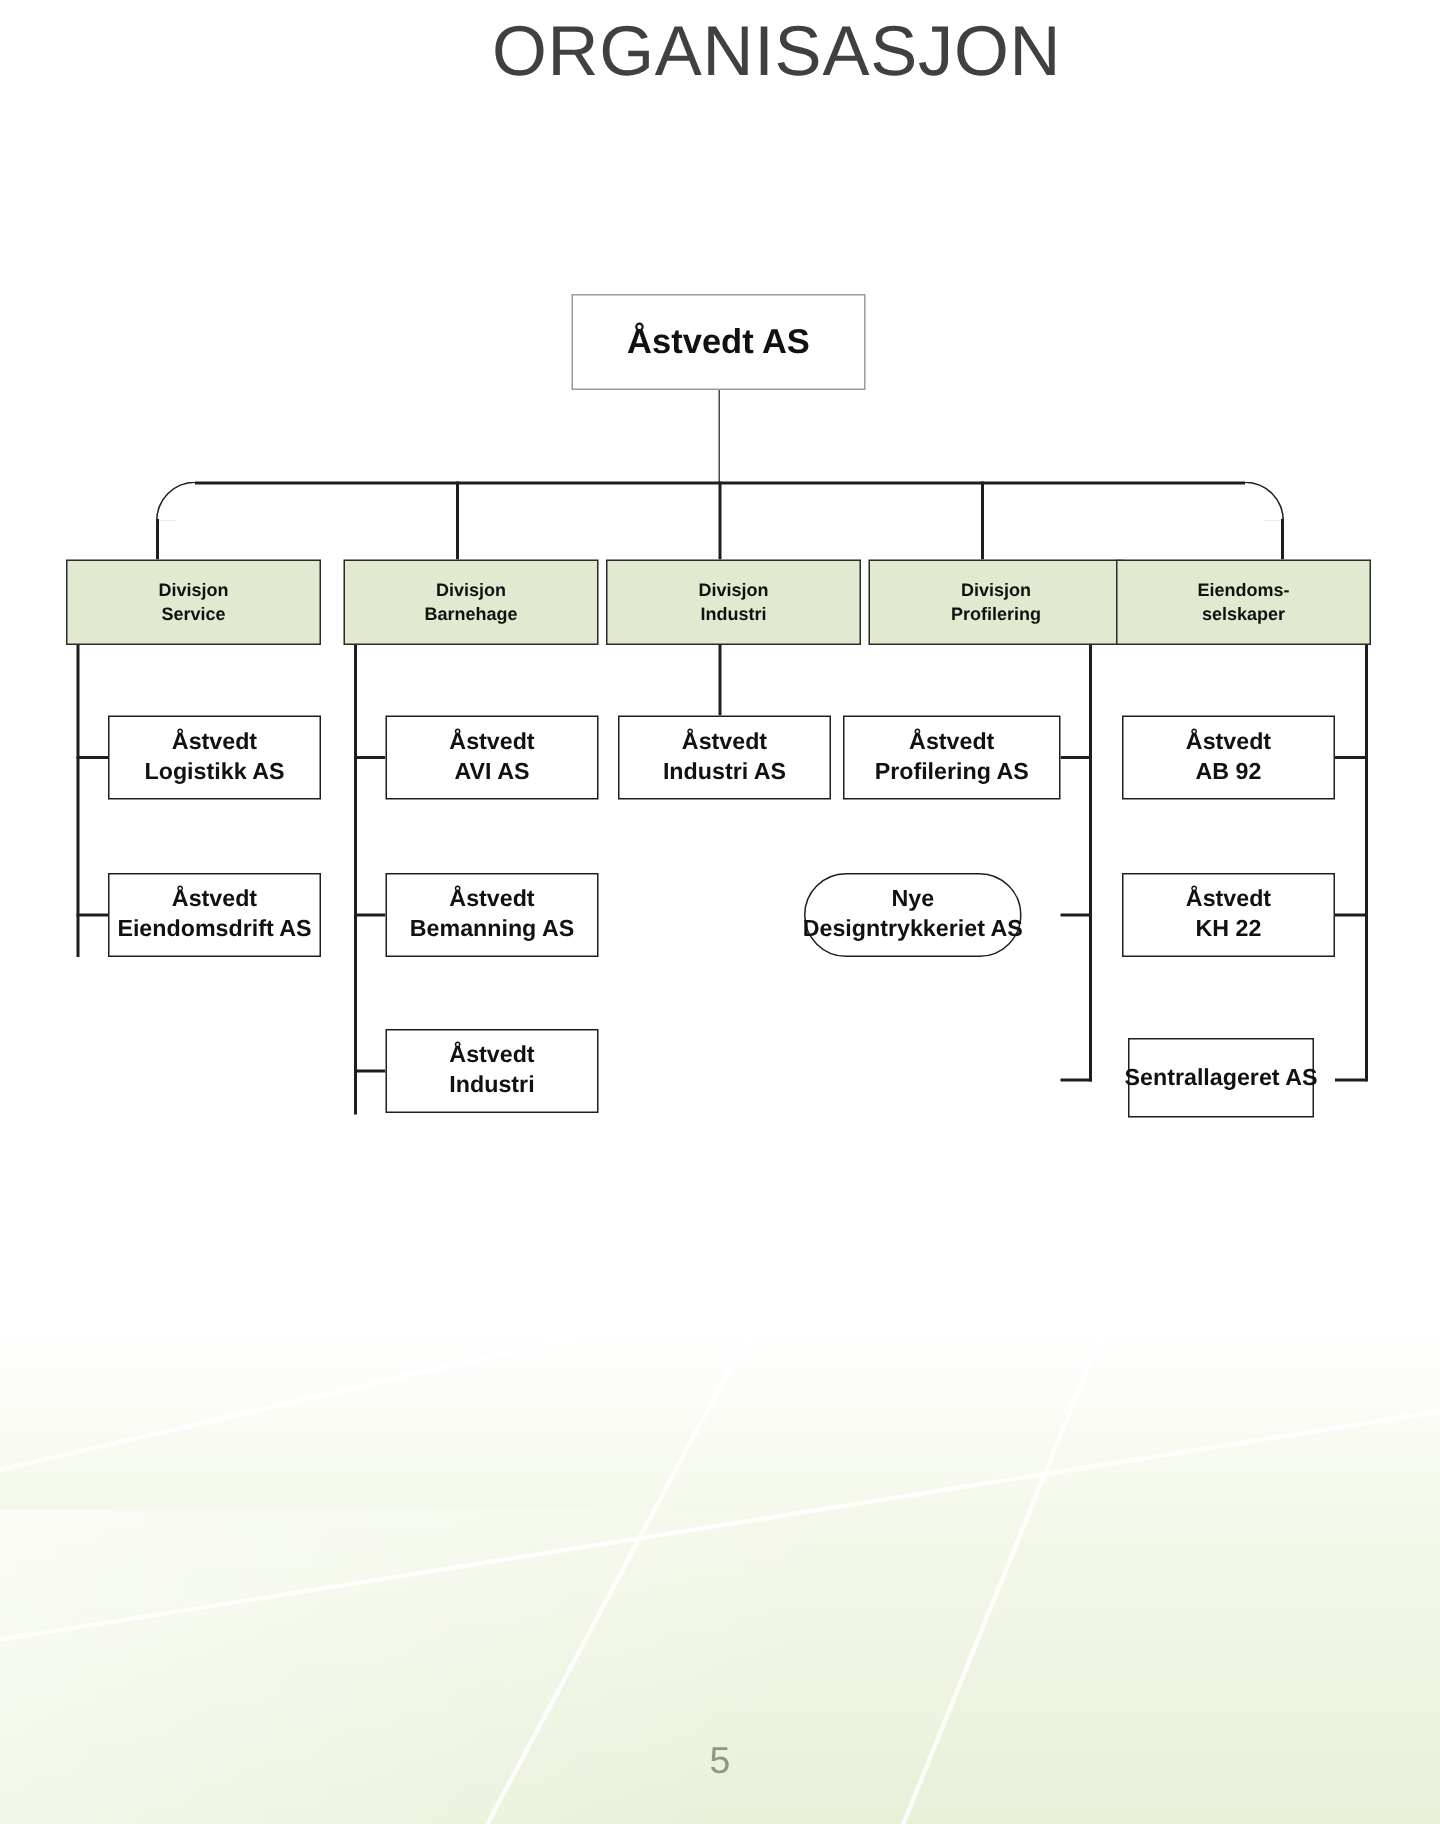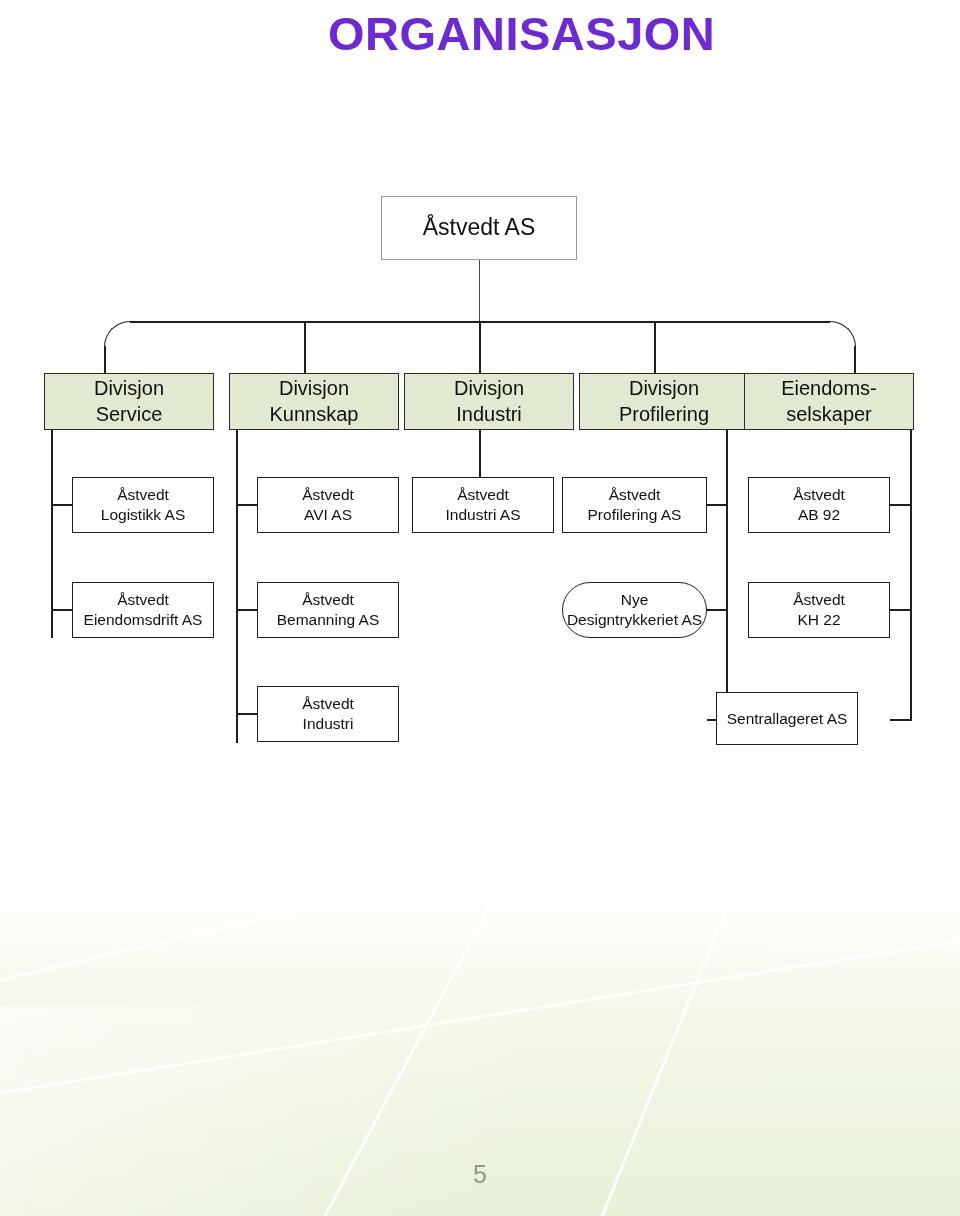--- a/index.html
+++ b/index.html
@@ -28,30 +28,30 @@
   #page-bg .wash{
     position:absolute; left:0; bottom:0; width:960px; height:210px;
     background:linear-gradient(115deg, rgba(255,255,255,.55) 0%, rgba(255,255,255,0) 55%);
   }
 
   #content{ position:relative; z-index:2; width:960px; height:1216px; }
 
   
   #doc-title{
     position:absolute; left:328px; top:6px;
-    font-size:47px; font-weight:700; letter-spacing:.5px;
-    color:#6d28d9; white-space:nowrap;
+    font-size:47px; font-weight:400; letter-spacing:.5px;
+    color:#404040; white-space:nowrap;
   }
   #group-title{
     position:absolute; left:360px; top:114px;
     font-size:30px; font-weight:bold; color:#595959; white-space:nowrap;
   }
 
   
-  #chart{ position:absolute; left:0; top:0; width:960px; height:790px; }
+  #chart{ position:absolute; left:0; top:0; width:960px; height:790px;font-weight:bold; }
 
   .node{
     position:absolute;
     display:flex; flex-direction:column;
     align-items:center; justify-content:center;
     text-align:center; line-height:1.28;
     color:#111; font-size:15.5px;
     background:#fff;
     z-index:3;
   }
@@ -59,21 +59,21 @@
 
   
   .node.root{
     border:1px solid #9a9a9a;
     font-size:23px;
   }
   
   .node.division{
     background:#e1ead0;
     border:1.6px solid #2b2b2b;
-    font-size:20px;
+    font-size:12px;
   }
   
   .node.company{
     border:1.8px solid #1e1e1e;
     font-size:15.5px;
   }
 
   
   .conn{ position:absolute; background:#1e1e1e; z-index:1; }
   .conn.v{ width:1.8px; }
@@ -140,21 +140,21 @@
     <div class="conn v" style="left:304px; top:321px; height:52px;"></div>
     <div class="conn v" style="left:479px; top:321px; height:52px;"></div>
     <div class="conn v" style="left:654px; top:321px; height:52px;"></div>
 
     <div class="node division" style="left:44px; top:373px; width:170px; height:57px;">
       <span class="ln">Divisjon</span>
       <span class="ln">Service</span>
     </div>
     <div class="node division" style="left:229px; top:373px; width:170px; height:57px;">
       <span class="ln">Divisjon</span>
-      <span class="ln">Kunnskap</span>
+      <span class="ln">Barnehage</span>
     </div>
     <div class="node division" style="left:404px; top:373px; width:170px; height:57px;">
       <span class="ln">Divisjon</span>
       <span class="ln">Industri</span>
     </div>
     <div class="node division" style="left:579px; top:373px; width:170px; height:57px;">
       <span class="ln">Divisjon</span>
       <span class="ln">Profilering</span>
     </div>
     <div class="node division" style="left:744px; top:373px; width:170px; height:57px;">
@@ -205,34 +205,34 @@
     </div>
 
     <div class="node company" style="left:72px; top:582px; width:142px; height:56px;">
       <span class="ln">Åstvedt</span>
       <span class="ln">Eiendomsdrift AS</span>
     </div>
     <div class="node company" style="left:257px; top:582px; width:142px; height:56px;">
       <span class="ln">Åstvedt</span>
       <span class="ln">Bemanning AS</span>
     </div>
-    <div class="node company" style="left:562px; top:582px; width:145px; height:56px;border-radius:28px;">
+    <div class="node company" style="left:536px; top:582px; width:145px; height:56px;border-radius:28px;">
       <span class="ln">Nye</span>
       <span class="ln">Designtrykkeriet AS</span>
     </div>
     <div class="node company" style="left:748px; top:582px; width:142px; height:56px;">
       <span class="ln">Åstvedt</span>
       <span class="ln">KH 22</span>
     </div>
 
     <div class="node company" style="left:257px; top:686px; width:142px; height:56px;">
       <span class="ln">Åstvedt</span>
       <span class="ln">Industri</span>
     </div>
-    <div class="node company" style="left:716px; top:692px; width:142px; height:53px;">
+    <div class="node company" style="left:752px; top:692px; width:124px; height:53px;">
       <span class="ln">Sentrallageret AS</span>
     </div>
 
   </div>
 
 
   <div id="page-number">5</div>
 
 </div>
 

